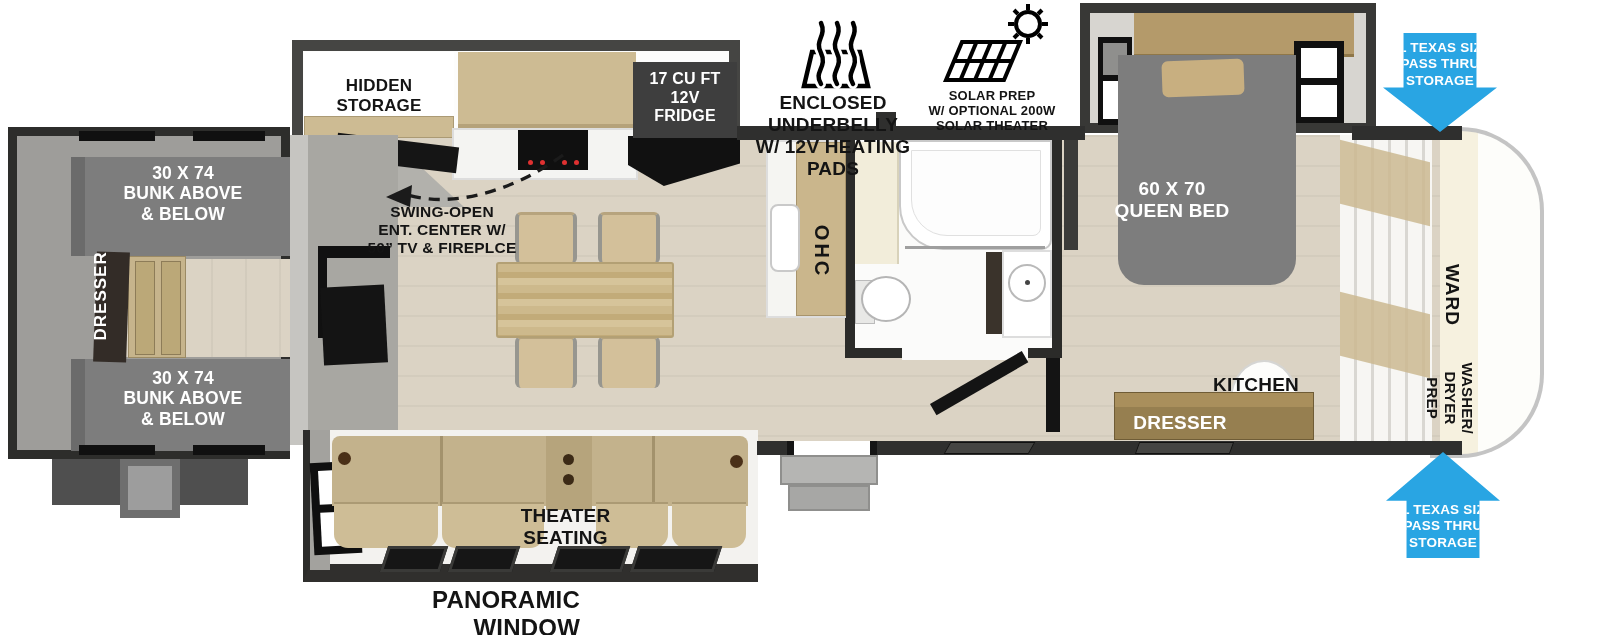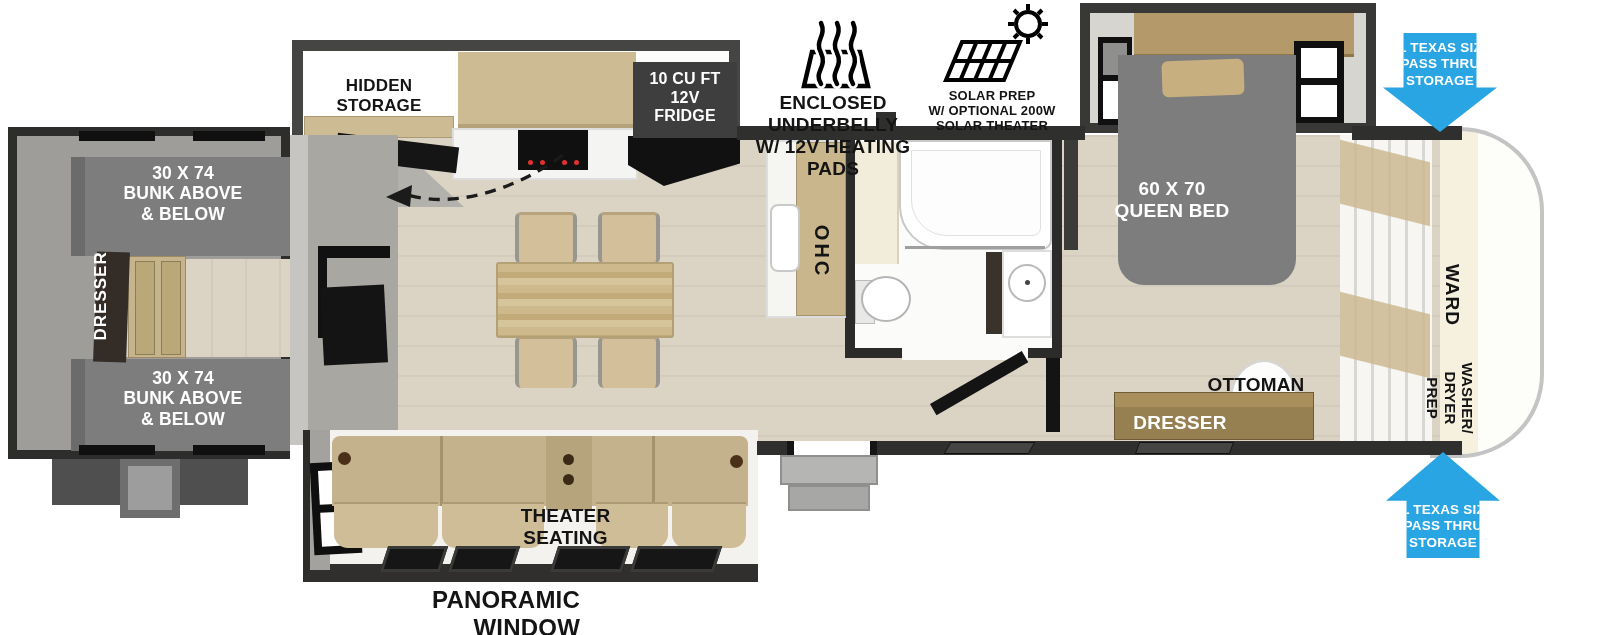--- a/index.html
+++ b/index.html
@@ -167,36 +167,39 @@
   <div class="abs" style="left:788px;top:485px;width:82px;height:26px;background:#a7a7a5;border:2px solid #8f8f8d;"></div>
 
   <div class="abs" style="left:947px;top:442px;width:85px;height:12px;background:#454543;border:1px solid #111;transform:skewX(-30deg);"></div>
   <div class="abs" style="left:1137px;top:442px;width:95px;height:12px;background:#454543;border:1px solid #111;transform:skewX(-20deg);"></div>
 
   <div class="abs" style="left:930px;top:404px;width:106px;height:13px;background:#141414;transform:rotate(-30deg);transform-origin:left top;"></div>
   <div class="abs" style="left:1046px;top:358px;width:14px;height:74px;background:#141414;"></div>
 
   <div class="lbl" style="left:304px;top:57px;width:150px;font-size:17px;margin-top:19px;">HIDDEN
 STORAGE</div>
-  <div class="lbl white" style="left:633px;top:70px;width:104px;font-size:16px;">10 CU FT
+  <div class="lbl white" style="left:633px;top:70px;width:104px;font-size:16px;">17 CU FT
 12V
 FRIDGE</div>
+  <div class="lbl" style="left:347px;top:203px;width:190px;font-size:15.5px;">SWING-OPEN
+ENT. CENTER W/
+50” TV &amp; FIREPLCE</div>
   <div class="lbl" style="left:738px;top:92px;width:190px;font-size:19px;">ENCLOSED UNDERBELLY
 W/ 12V HEATING PADS</div>
   <div class="lbl" style="left:902px;top:88px;width:180px;font-size:13px;">SOLAR PREP
 W/ OPTIONAL 200W
 SOLAR THEATER</div>
   <div class="lbl white" style="left:1092px;top:178px;width:160px;font-size:19px;">60 X 70
 QUEEN BED</div>
   <div class="lbl" style="left:766px;top:240px;width:110px;font-size:20px;letter-spacing:3px;transform:rotate(90deg);">OHC</div>
   <div class="lbl" style="left:1392px;top:284px;width:120px;font-size:19px;letter-spacing:1px;transform:rotate(90deg);">WARD</div>
   <div class="lbl" style="left:1395px;top:372px;width:110px;font-size:15px;transform:rotate(90deg);">WASHER/
 DRYER
 PREP</div>
-  <div class="lbl" style="left:1196px;top:374px;width:120px;font-size:19px;">OTTOMAN</div>
+  <div class="lbl" style="left:1196px;top:374px;width:120px;font-size:19px;">KITCHEN</div>
   <div class="lbl white" style="left:1120px;top:412px;width:120px;font-size:19px;">DRESSER</div>
   <div class="lbl white" style="left:103px;top:163px;width:160px;font-size:17.5px;">30 X 74
 BUNK ABOVE
 &amp; BELOW</div>
   <div class="lbl white" style="left:103px;top:368px;width:160px;font-size:17.5px;">30 X 74
 BUNK ABOVE
 &amp; BELOW</div>
   <div class="lbl white" style="left:46px;top:286px;width:110px;font-size:17px;letter-spacing:1px;transform:rotate(-90deg);">DRESSER</div>
   <div class="lbl" style="left:503px;top:505px;width:125px;font-size:19px;">THEATER
 SEATING</div>

